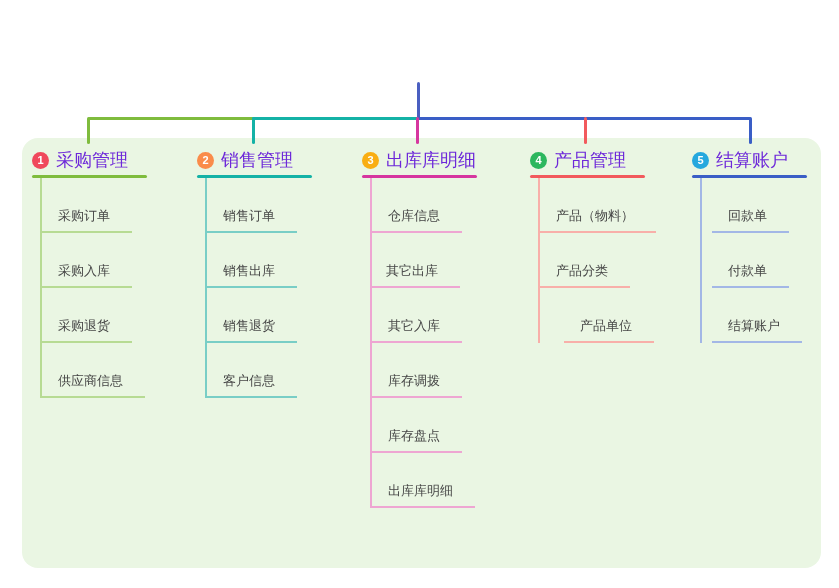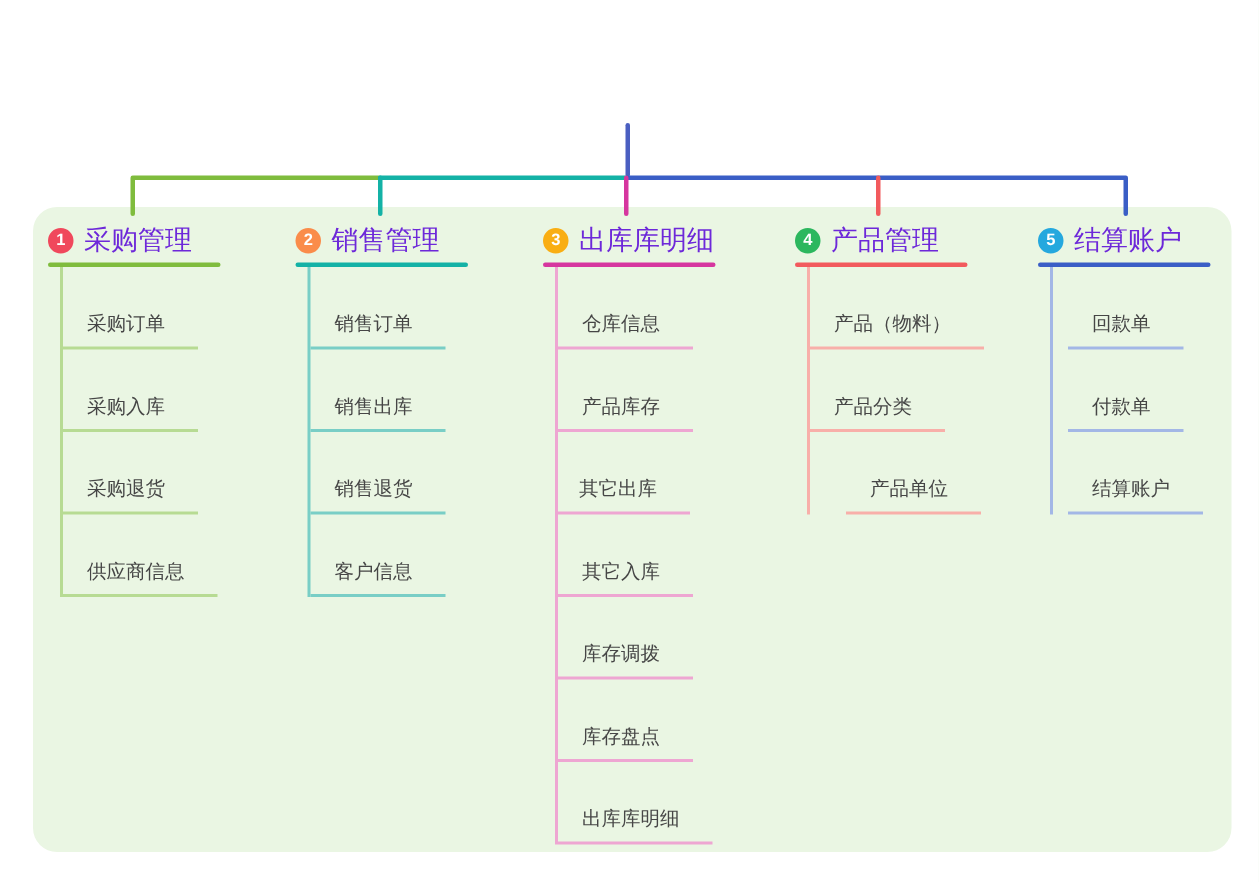--- a/index.html
+++ b/index.html
@@ -100,21 +100,20 @@
   </div>
 
   <div class="branch b3">
     <div class="topic">
       <span class="badge" style="background: rgb(249, 174, 19);">3</span>
       <span class="topic-label">出库库明细</span>
     </div>
     <div class="topic-line" style="background: rgb(214, 54, 159);"></div>
     <div class="children" style="border-left-color: rgb(238, 166, 210);">
         <div class="child" style="border-bottom-color: rgb(238, 166, 210);">仓库信息</div>
-        <div class="child" style="border-bottom-color: rgb(238, 166, 210);">产品库存</div>
         <div class="child" style="border-bottom-color: rgb(238, 166, 210); padding-left: 14px;">其它出库</div>
         <div class="child" style="border-bottom-color: rgb(238, 166, 210);">其它入库</div>
         <div class="child" style="border-bottom-color: rgb(238, 166, 210);">库存调拨</div>
         <div class="child" style="border-bottom-color: rgb(238, 166, 210);">库存盘点</div>
         <div class="child" style="border-bottom-color: rgb(238, 166, 210);">出库库明细</div>
       </div>
   </div>
 
   <div class="branch b4">
     <div class="topic">

